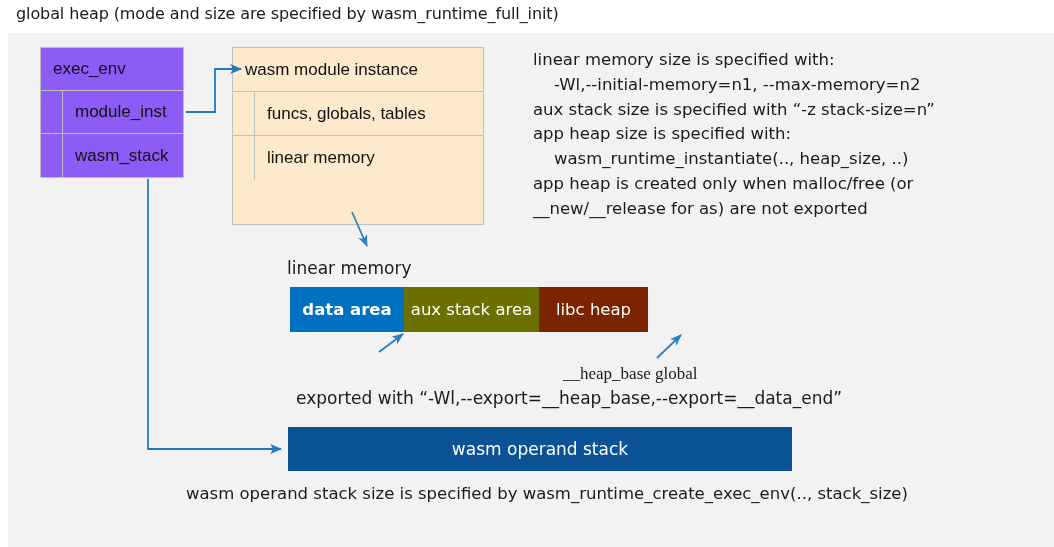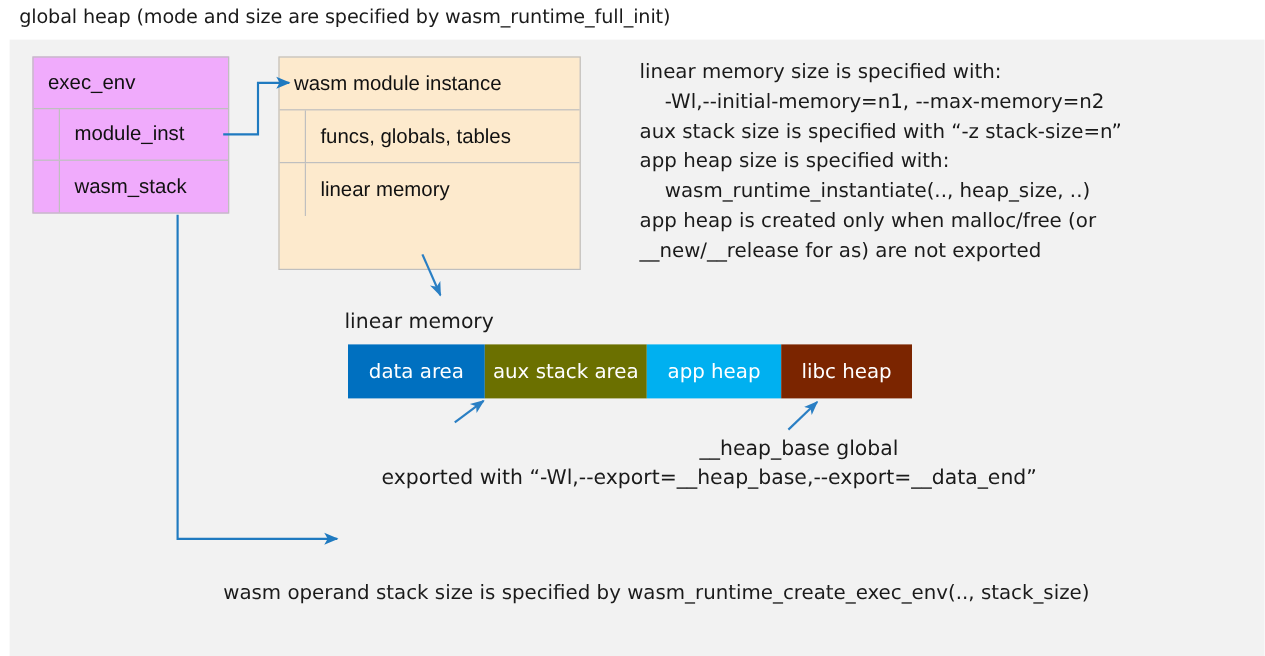--- a/index.html
+++ b/index.html
@@ -58,25 +58,25 @@
   }
   .row-label {
     font-size: 17px;
     color: #111111;
     padding-left: 12px;
     white-space: nowrap;
     font-family: "Liberation Sans", sans-serif;
   }
   
   #exec-env-box {
-    left: 27px;
+    left: 40px;
     top: 47px;
-    width: 164px;
+    width: 144px;
     height: 131px;
-    background: #f0abfc;
+    background: #8b5cf6;
   }
   #exec-env-box .struct-row { height: 43px; }
   #exec-env-box .struct-row:nth-child(1) { height: 43px; }
   #exec-env-box .struct-row:nth-child(2) { height: 43px; }
   #exec-env-box .struct-row:nth-child(3) { height: 43px; border-bottom: none; }
 
   
   #module-instance-box {
     left: 232px;
     top: 47px;
@@ -131,22 +131,22 @@
     margin-left: 2px;
   }
   
   .annot {
     position: absolute;
     font-size: 17px;
     color: #1a1a1a;
     white-space: nowrap;
   }
   #data-end-label  { left: 320px; top: 357px; }
-  #heap-base-label { left: 583px; top: 364px; }
-  #export-line     { left: 318px; top: 388px; }
+  #heap-base-label { left: 563px; top: 364px; font-family: Liberation Serif, serif; }
+  #export-line     { left: 296px; top: 388px; }
   
   #operand-stack-box {
     position: absolute;
     left: 288px;
     top: 427px;
     width: 504px;
     height: 44px;
     background: #0b5394;
     display: flex;
     align-items: center;
@@ -209,29 +209,31 @@
     <div class="struct-row">
       <div class="gutter"></div>
       <span class="row-label">linear memory</span>
     </div>
   </div>
 
   <div id="info-block"><div>linear memory size is specified with:</div><div>    -Wl,--initial-memory=n1, --max-memory=n2</div><div>aux stack size is specified with “-z stack-size=n”</div><div>app heap size is specified with:</div><div>    wasm_runtime_instantiate(.., heap_size, ..)</div><div>app heap is created only when malloc/free (or</div><div>__new/__release for as) are not exported</div></div>
 
   <div id="linear-memory-caption">linear memory</div>
   <div id="memory-bar">
-      <div class="mem-seg" style="width: 114px; background: rgb(0, 112, 192); color: rgb(255, 255, 255);">data area</div>
+      <div class="mem-seg" style="width: 114px; background: rgb(0, 112, 192); color: rgb(255, 255, 255); font-weight: bold;">data area</div>
       <div class="mem-seg" style="width: 135px; background: rgb(107, 112, 0); color: rgb(255, 255, 255);">aux stack area</div>
-      <div class="mem-seg" style="width: 112px; background: rgb(0, 176, 240); color: rgb(255, 255, 255);">app heap</div>
       <div class="mem-seg" style="width: 109px; background: rgb(123, 37, 0); color: rgb(255, 255, 255);">libc heap</div>
     </div>
 
   <div class="annot" id="heap-base-label">__heap_base global</div>
   <div class="annot" id="export-line">exported with “-Wl,--export=__heap_base,--export=__data_end”</div>
 
+  <div id="operand-stack-box">
+    <span>wasm operand stack</span>
+  </div>
 
   <div id="bottom-caption"><div>wasm operand stack size is specified by wasm_runtime_create_exec_env(.., stack_size)</div></div>
 
   <svg id="connectors" viewBox="0 0 1054 547" xmlns="http://www.w3.org/2000/svg">
     <defs>
       <marker id="arrowhead" markerWidth="7" markerHeight="7" refX="6" refY="3.2" orient="auto" markerUnits="strokeWidth">
         <path d="M0,0.4 L6.6,3.2 L0,6 L1.6,3.2 Z" fill="#1f7ac0"></path>
       </marker>
       <marker id="arrowhead-sm" markerWidth="7" markerHeight="7" refX="6" refY="3.2" orient="auto" markerUnits="strokeWidth">
         <path d="M0,0.6 L6.6,3.2 L0,5.8 L1.7,3.2 Z" fill="#2a7fc4"></path>

